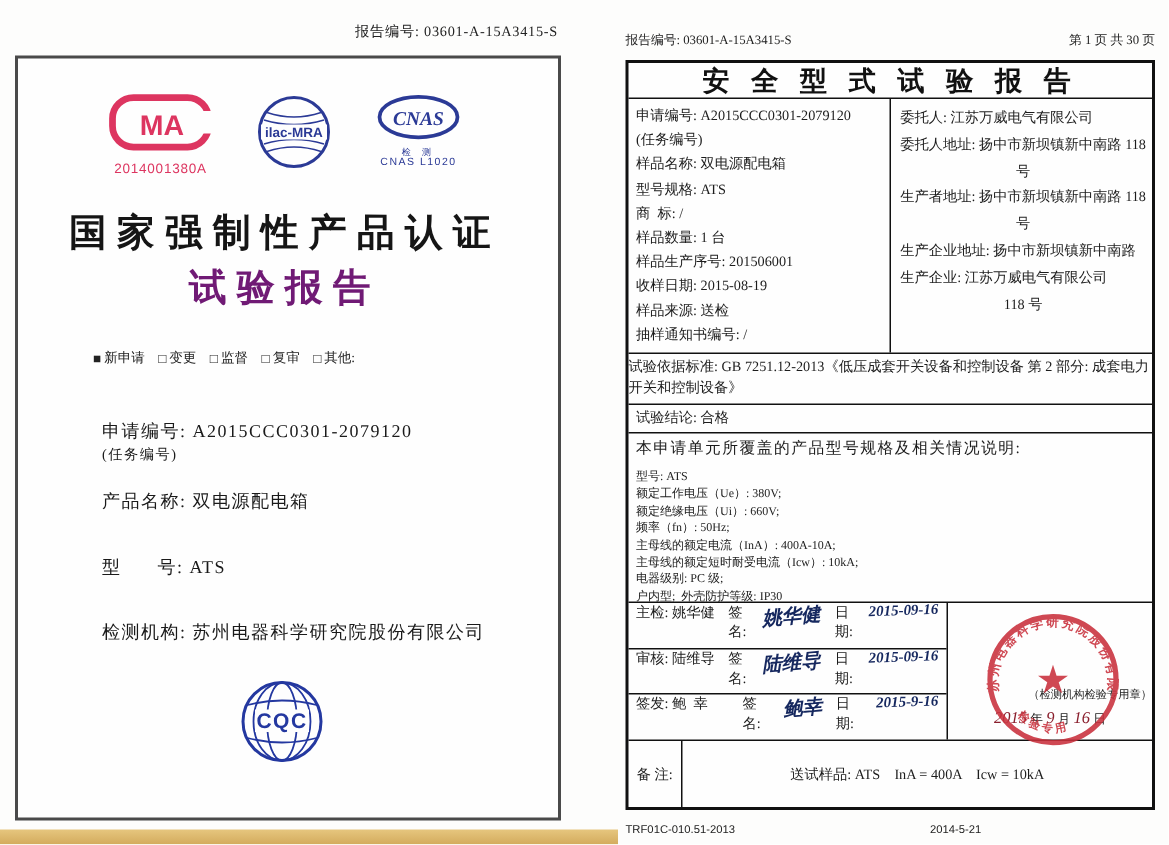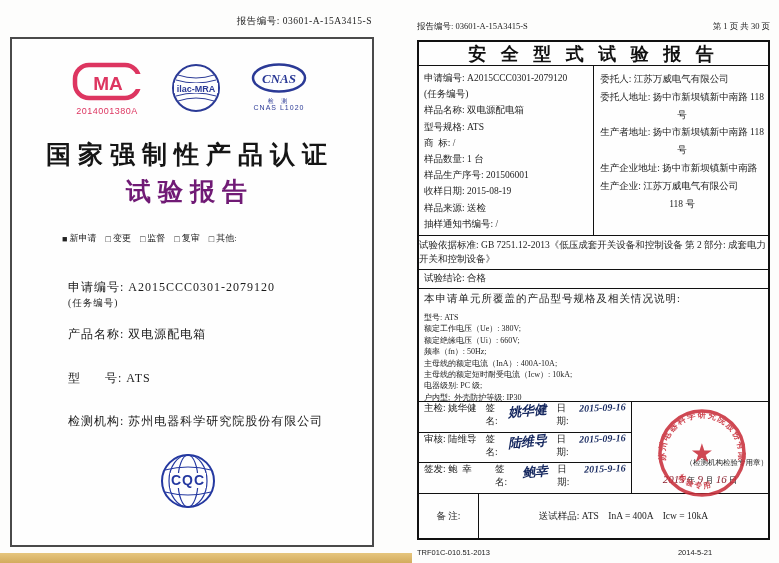--- a/index.html
+++ b/index.html
@@ -49,24 +49,24 @@
   .sig-row:last-child{border-bottom:none;}
   .sig-role{width:74px;white-space:pre;}
   .hw{font-size:13px;font-weight:700;font-style:italic;color:#16285f;display:inline-block;transform:rotate(-5deg);white-space:nowrap;}
   .hw-date{font-size:10px;font-weight:700;font-style:italic;color:#16285f;display:inline-block;transform:rotate(-2deg);white-space:nowrap;}
   .sig-stamp{flex:1;position:relative;}
   .stamp-caption{position:absolute;top:56px;left:0;width:100%;text-align:right;font-size:7.5px;color:#222;}
   .stamp-date{position:absolute;top:71px;left:0;width:100%;text-align:center;font-size:8.5px;color:#222;}
   .stamp-date .hwnum{font-size:11px;font-weight:400;font-style:italic;color:#8a1f2d;}
   .stamp-svg{position:absolute;left:24px;top:5px;opacity:.88;}
   .row-remark{flex:1;display:flex;border-bottom:none;}
-  .remark-label{width:60px;border-right:1px solid #111;box-sizing:border-box;display:flex;align-items:center;justify-content:center;white-space:pre;}
+  .remark-label{width:36px;border-right:1px solid #111;box-sizing:border-box;display:flex;align-items:center;justify-content:center;white-space:pre;}
   .remark-content{flex:1;display:flex;align-items:center;justify-content:center;white-space:pre;}
   .rp-footer-left{top:548px;left:417px;font-size:7.5px;color:#222;font-family:"Liberation Sans",sans-serif;}
-  .rp-footer-right{top:548px;left:620px;width:150px;text-align:center;font-size:7.5px;color:#222;font-family:"Liberation Sans",sans-serif;}
+  .rp-footer-right{top:548px;left:620px;width:150px;text-align:left;font-size:7.5px;color:#222;font-family:"Liberation Sans",sans-serif;}
 
   .tan-strip{left:0;top:553px;width:412px;height:10px;background:linear-gradient(#e6c67e,#d3ab5d);}
 </style>
 </head>
 <body>
 
 <div id="app">
 
   <div class="abs lp-report-no">报告编号: 03601-A-15A3415-S</div>
 

